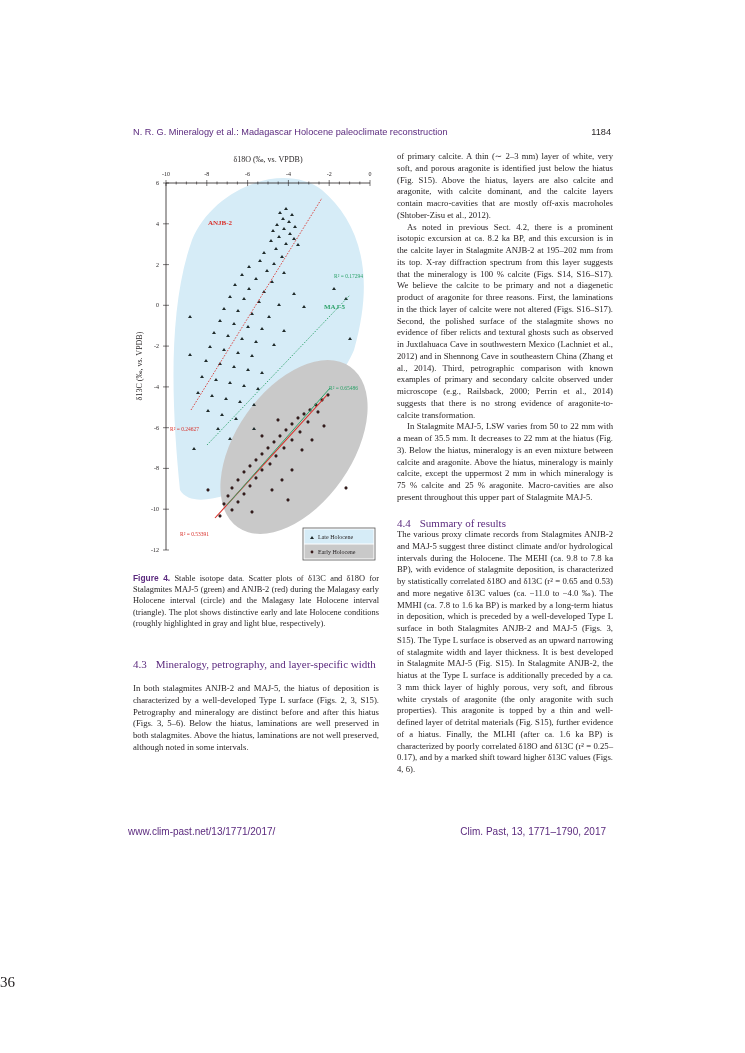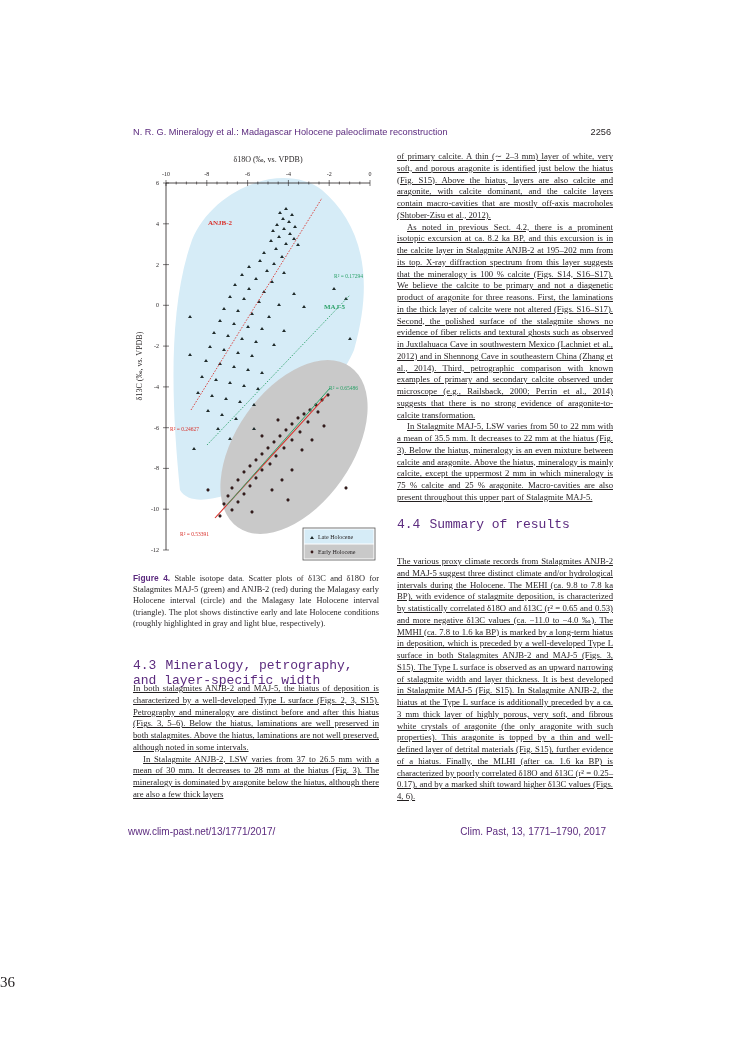--- a/index.html
+++ b/index.html
@@ -2,40 +2,40 @@
 <html><head>
 <meta charset="utf-8">
 <style>
   html, body { margin:0; padding:0; background:#fff; }
   body { width:745px; height:1053px; position:relative; overflow:hidden; font-family:"Liberation Serif", serif; color:#231f20; }
   .hdr { position:absolute; top:127px; left:133px; width:478px; font-family:"Liberation Sans", sans-serif; font-size:9.2px; color:#5b2a7e; }
   .hdr .pg { position:absolute; right:0; top:0; color:#231f20; }
   .fig { position:absolute; left:132px; top:150px; width:250px; height:420px; }
   .caption { position:absolute; left:133px; top:573px; width:246px; font-size:8.4px; line-height:11.2px; text-align:justify; }
   .caption b { font-family:"Liberation Sans", sans-serif; color:#5b2a7e; font-weight:bold;margin-top:33px; }
-  .sec { font-family:Liberation Mono, monospace; color:#5b2a7e; font-size:13px; }
+  .sec { font-family:Liberation Serif, serif; color:#5b2a7e; font-size:11px; }
   .sec .num { margin-right:9px; }
   .body { font-size:8.7px; line-height:11.75px; text-align:justify; }
-  .body p { margin:0;text-decoration:underline; }
+  .body p { margin:0; }
   .body p.ind { text-indent:10px; }
   .col1s { position:absolute; left:133px; top:658px; width:246px; }
   .col1 { position:absolute; left:133px; top:683px; width:246px; }
   .col2 { position:absolute; left:397px; top:151px; width:216px; }
   .col2s { position:absolute; left:397px; top:517px; width:216px; }
-  .col2b { position:absolute; left:397px; top:556px; width:216px; }
+  .col2b { position:absolute; left:397px; top:529px; width:216px; }
   .foot { position:absolute; top:826px; left:128px; width:478px; font-family:Liberation Sans, sans-serif; font-size:10px; color:#5b2a7e; }
   .foot .r { position:absolute; right:0; top:0;text-align:right; }
   .pno { position:absolute; top:974px; left:0; width:745px; text-align:left; font-size:15px; }
 </style>
 </head>
 <body>
 
 <div class="hdr">
   <span>N. R. G. Mineralogy et al.: Madagascar Holocene paleoclimate reconstruction</span>
-  <span class="pg">2256</span>
+  <span class="pg">1184</span>
 </div>
 
 <div class="fig">
   <svg width="250" height="420" viewBox="0 0 250 420" xmlns="http://www.w3.org/2000/svg" font-family="Liberation Serif, serif">
 
     <path d="M 60 90 C 80 40, 150 10, 190 40 C 225 70, 245 120, 222 200 C 205 240, 170 260, 130 330 C 100 345, 60 360, 48 340 C 40 260, 35 160, 60 90 Z" fill="#d6ecf7"></path>
 
     <ellipse cx="162" cy="297" rx="58" ry="98" transform="rotate(35 162 297)" fill="#c9c9c9"></ellipse>
 
     <g stroke="#231f20" stroke-width="0.8" fill="none">
@@ -267,21 +267,20 @@
 <div class="caption">
   <b>Figure 4.</b>
   <span>Stable isotope data. Scatter plots of δ13C and δ18O for Stalagmites MAJ-5 (green) and ANJB-2 (red) during the Malagasy early Holocene interval (circle) and the Malagasy late Holocene interval (triangle). The plot shows distinctive early and late Holocene conditions (roughly highlighted in gray and light blue, respectively).</span>
 </div>
 
 <div class="col1s sec">
   <span class="num">4.3</span><span>Mineralogy, petrography, and layer-specific width</span>
 </div>
 <div class="col1 body">
   <p>In both stalagmites ANJB-2 and MAJ-5, the hiatus of deposition is characterized by a well-developed Type L surface (Figs. 2, 3, S15). Petrography and mineralogy are distinct before and after this hiatus (Figs. 3, 5–6). Below the hiatus, laminations are well preserved in both stalagmites. Above the hiatus, laminations are not well preserved, although noted in some intervals.</p>
-  <p class="ind">In Stalagmite ANJB-2, LSW varies from 37 to 26.5 mm with a mean of 30 mm. It decreases to 28 mm at the hiatus (Fig. 3). The mineralogy is dominated by aragonite below the hiatus, although there are also a few thick layers</p>
 </div>
 
 <div class="col2 body">
   <p>of primary calcite. A thin (∼ 2–3 mm) layer of white, very soft, and porous aragonite is identified just below the hiatus (Fig. S15). Above the hiatus, layers are also calcite and aragonite, with calcite dominant, and the calcite layers contain macro-cavities that are mostly off-axis macroholes (Shtober-Zisu et al., 2012).</p>
   <p class="ind">As noted in previous Sect. 4.2, there is a prominent isotopic excursion at ca. 8.2 ka BP, and this excursion is in the calcite layer in Stalagmite ANJB-2 at 195–202 mm from its top. X-ray diffraction spectrum from this layer suggests that the mineralogy is 100 % calcite (Figs. S14, S16–S17). We believe the calcite to be primary and not a diagenetic product of aragonite for three reasons. First, the laminations in the thick layer of calcite were not altered (Figs. S16–S17). Second, the polished surface of the stalagmite shows no evidence of fiber relicts and textural ghosts such as observed in Juxtlahuaca Cave in southwestern Mexico (Lachniet et al., 2012) and in Shennong Cave in southeastern China (Zhang et al., 2014). Third, petrographic comparison with known examples of primary and secondary calcite observed under microscope (e.g., Railsback, 2000; Perrin et al., 2014) suggests that there is no strong evidence of aragonite-to-calcite transformation.</p>
   <p class="ind">In Stalagmite MAJ-5, LSW varies from 50 to 22 mm with a mean of 35.5 mm. It decreases to 22 mm at the hiatus (Fig. 3). Below the hiatus, mineralogy is an even mixture between calcite and aragonite. Above the hiatus, mineralogy is mainly calcite, except the uppermost 2 mm in which mineralogy is 75 % calcite and 25 % aragonite. Macro-cavities are also present throughout this upper part of Stalagmite MAJ-5.</p>
 </div>
 
 <div class="col2s sec">
   <span class="num">4.4</span><span>Summary of results</span>

